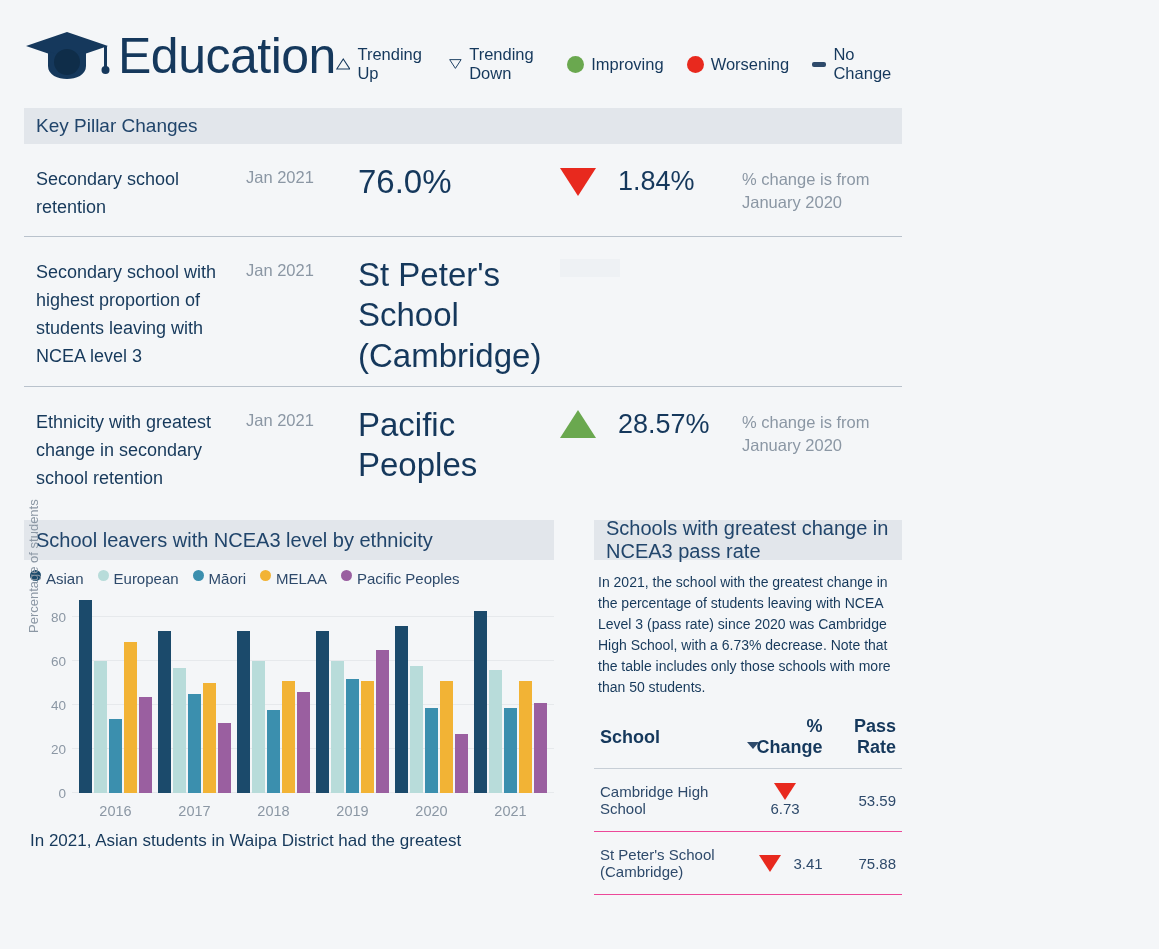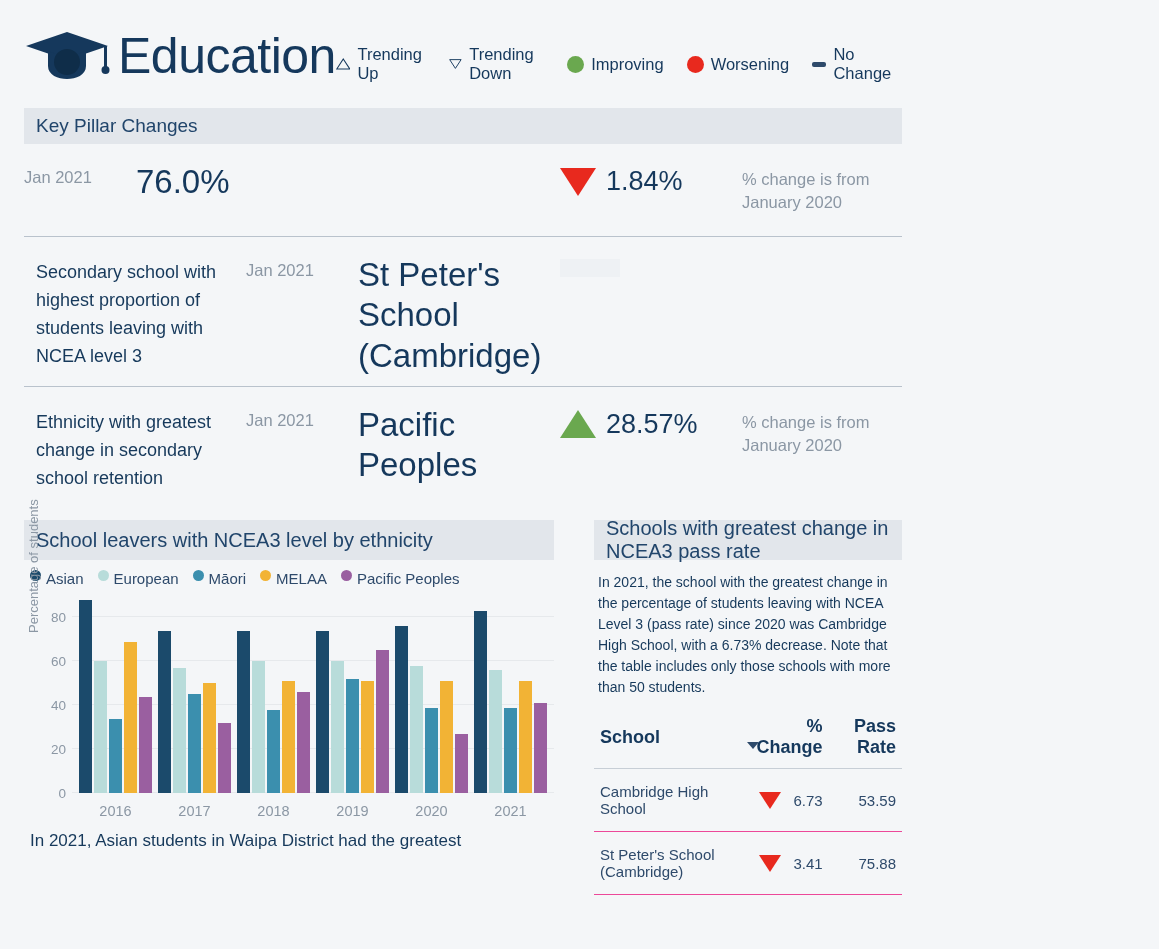--- a/index.html
+++ b/index.html
@@ -72,21 +72,21 @@
   .p-value {
     flex: 1 1 auto;
     font-size: 33px; font-weight: normal;
     color: #15385c;
     line-height: 1.22;
     padding-top: 2px;
     padding-left: 24px;
   }
   .p-change {
     width: 182px; flex: 0 0 182px;
-    display: flex; align-items: center; gap: 10px;
+    display: flex; align-items: center; gap: 22px;
     padding-top: 6px;
     text-align: right;
   }
   .p-change-val { font-size: 27px; color: #15385c; }
   .p-note {
     width: 160px; flex: 0 0 160px;
     font-size: 16.5px; color: #8b97a4;
     line-height: 1.4; padding-top: 8px;
   }
   .arrow-down-lg {
@@ -258,20 +258,21 @@
     </div>
   </div>
 
   <div class="band">
     <span class="band-title">Key Pillar Changes</span>
   </div>
 
   <div class="pillars">
 
     <div class="pillar">
+      <div class="p-label">Secondary school retention</div>
       <div class="p-date">Jan 2021</div>
       <div class="p-value">76.0%</div>
       <div class="p-change">
         <span class="arrow-down-lg"></span>
         <span class="p-change-val">1.84%</span>
       </div>
       <div class="p-note">% change is from January 2020</div>
     </div>
 
     <div class="pillar">
@@ -418,21 +419,21 @@
               <span class="sort-caret" style="position: absolute; left: 0px; top: 26px;"></span>
                 </div>
             </th>
             <th class="num">Pass Rate</th>
           </tr>
         </thead>
         <tbody id="tbody">
             <tr>
               <td>Cambridge High School</td>
               <td class="num">
-                <div style="display: flex; align-items: center; justify-content: space-between;">
+                <div style="display: flex; align-items: center; justify-content: space-between; flex-direction: column;">
                   <span class="arrow-down-sm"></span>
                   <span>6.73</span>
                 </div>
               </td>
               <td class="num">53.59</td>
             </tr>
             <tr>
               <td>St Peter's School (Cambridge)</td>
               <td class="num">
                 <div style="display: flex; align-items: center; justify-content: space-between;">

